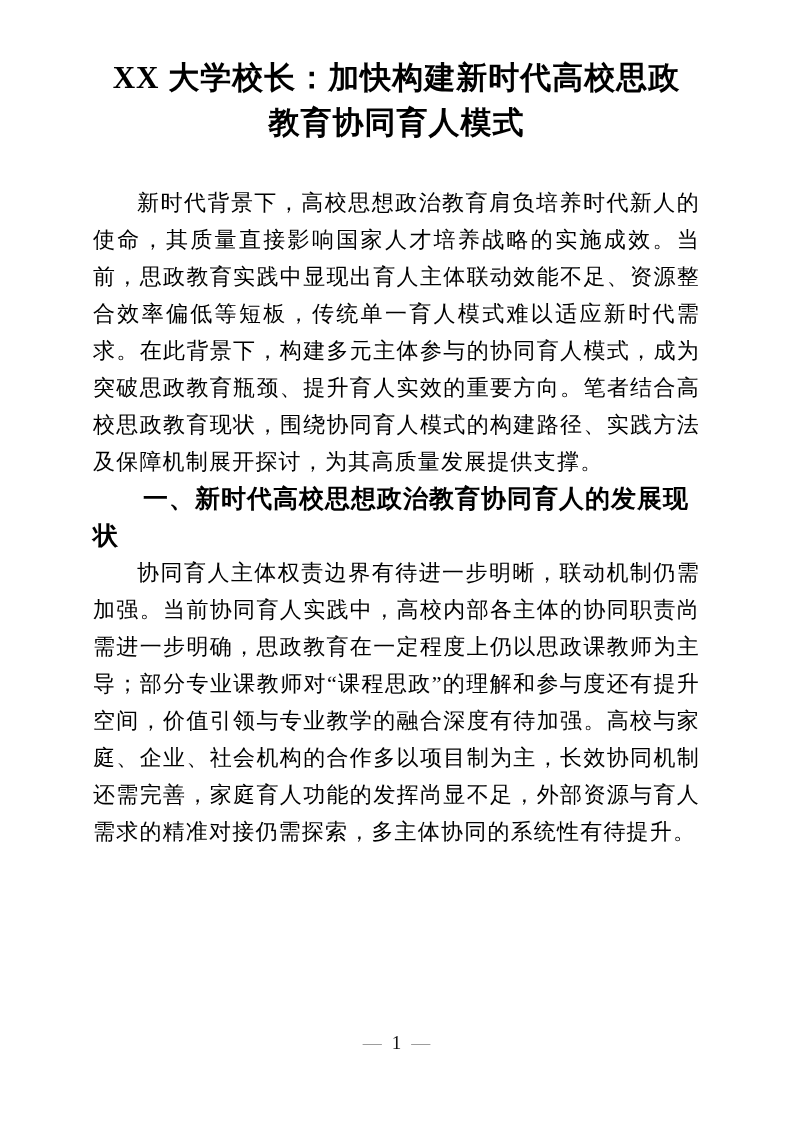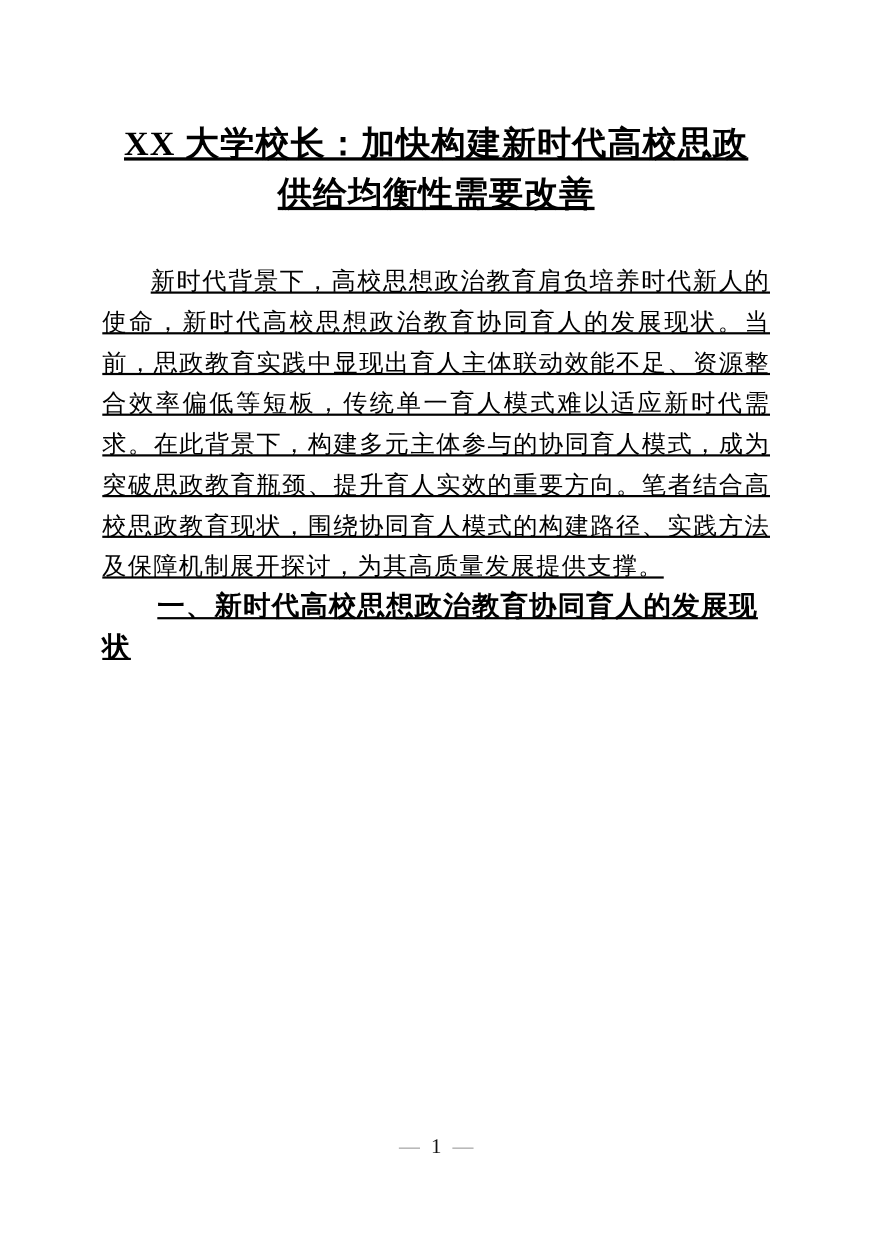--- a/index.html
+++ b/index.html
@@ -7,22 +7,21 @@
   .page {
     position: relative;
     width: 793px;
     height: 1122px;
     background: #ffffff;
     overflow: hidden;
     font-family: "Liberation Serif", "DejaVu Serif", serif;
     color: #000000;
   }
   .content {
-    padding: 108px 93px 0 93px;
-    text-decoration: underline;
+    padding: 55px 93px 0 93px;
   }
   .doc-title {
     text-align: center;
     font-weight: bold;
     font-size: 31px;
     line-height: 45px;
     letter-spacing: 1px;
     font-family: "Liberation Serif", "DejaVu Serif", serif;
   }
   .body-block {
@@ -64,23 +63,24 @@
     margin: 0 10px;
   }
 </style>
 </head>
 <body>
 
 <div class="page">
   <div class="content">
     <div class="doc-title">
       <div>XX 大学校长：加快构建新时代高校思政</div>
-      <div>供给均衡性需要改善</div>
+      <div>教育协同育人模式</div>
     </div>
     <div class="body-block">
-      <p class="para">新时代背景下，高校思想政治教育肩负培养时代新人的使命，新时代高校思想政治教育协同育人的发展现状。当前，思政教育实践中显现出育人主体联动效能不足、资源整合效率偏低等短板，传统单一育人模式难以适应新时代需求。在此背景下，构建多元主体参与的协同育人模式，成为突破思政教育瓶颈、提升育人实效的重要方向。笔者结合高校思政教育现状，围绕协同育人模式的构建路径、实践方法及保障机制展开探讨，为其高质量发展提供支撑。</p>
+      <p class="para">新时代背景下，高校思想政治教育肩负培养时代新人的使命，其质量直接影响国家人才培养战略的实施成效。当前，思政教育实践中显现出育人主体联动效能不足、资源整合效率偏低等短板，传统单一育人模式难以适应新时代需求。在此背景下，构建多元主体参与的协同育人模式，成为突破思政教育瓶颈、提升育人实效的重要方向。笔者结合高校思政教育现状，围绕协同育人模式的构建路径、实践方法及保障机制展开探讨，为其高质量发展提供支撑。</p>
       <h2 class="section-heading">一、新时代高校思想政治教育协同育人的发展现状</h2>
+      <p class="para">协同育人主体权责边界有待进一步明晰，联动机制仍需加强。当前协同育人实践中，高校内部各主体的协同职责尚需进一步明确，思政教育在一定程度上仍以思政课教师为主导；部分专业课教师对“课程思政”的理解和参与度还有提升空间，价值引领与专业教学的融合深度有待加强。高校与家庭、企业、社会机构的合作多以项目制为主，长效协同机制还需完善，家庭育人功能的发挥尚显不足，外部资源与育人需求的精准对接仍需探索，多主体协同的系统性有待提升。</p>
     </div>
   </div>
   <div class="footer">
     <span class="dash">—</span><span class="page-num">1</span><span class="dash">—</span>
   </div>
 </div>
 
 </body></html>

